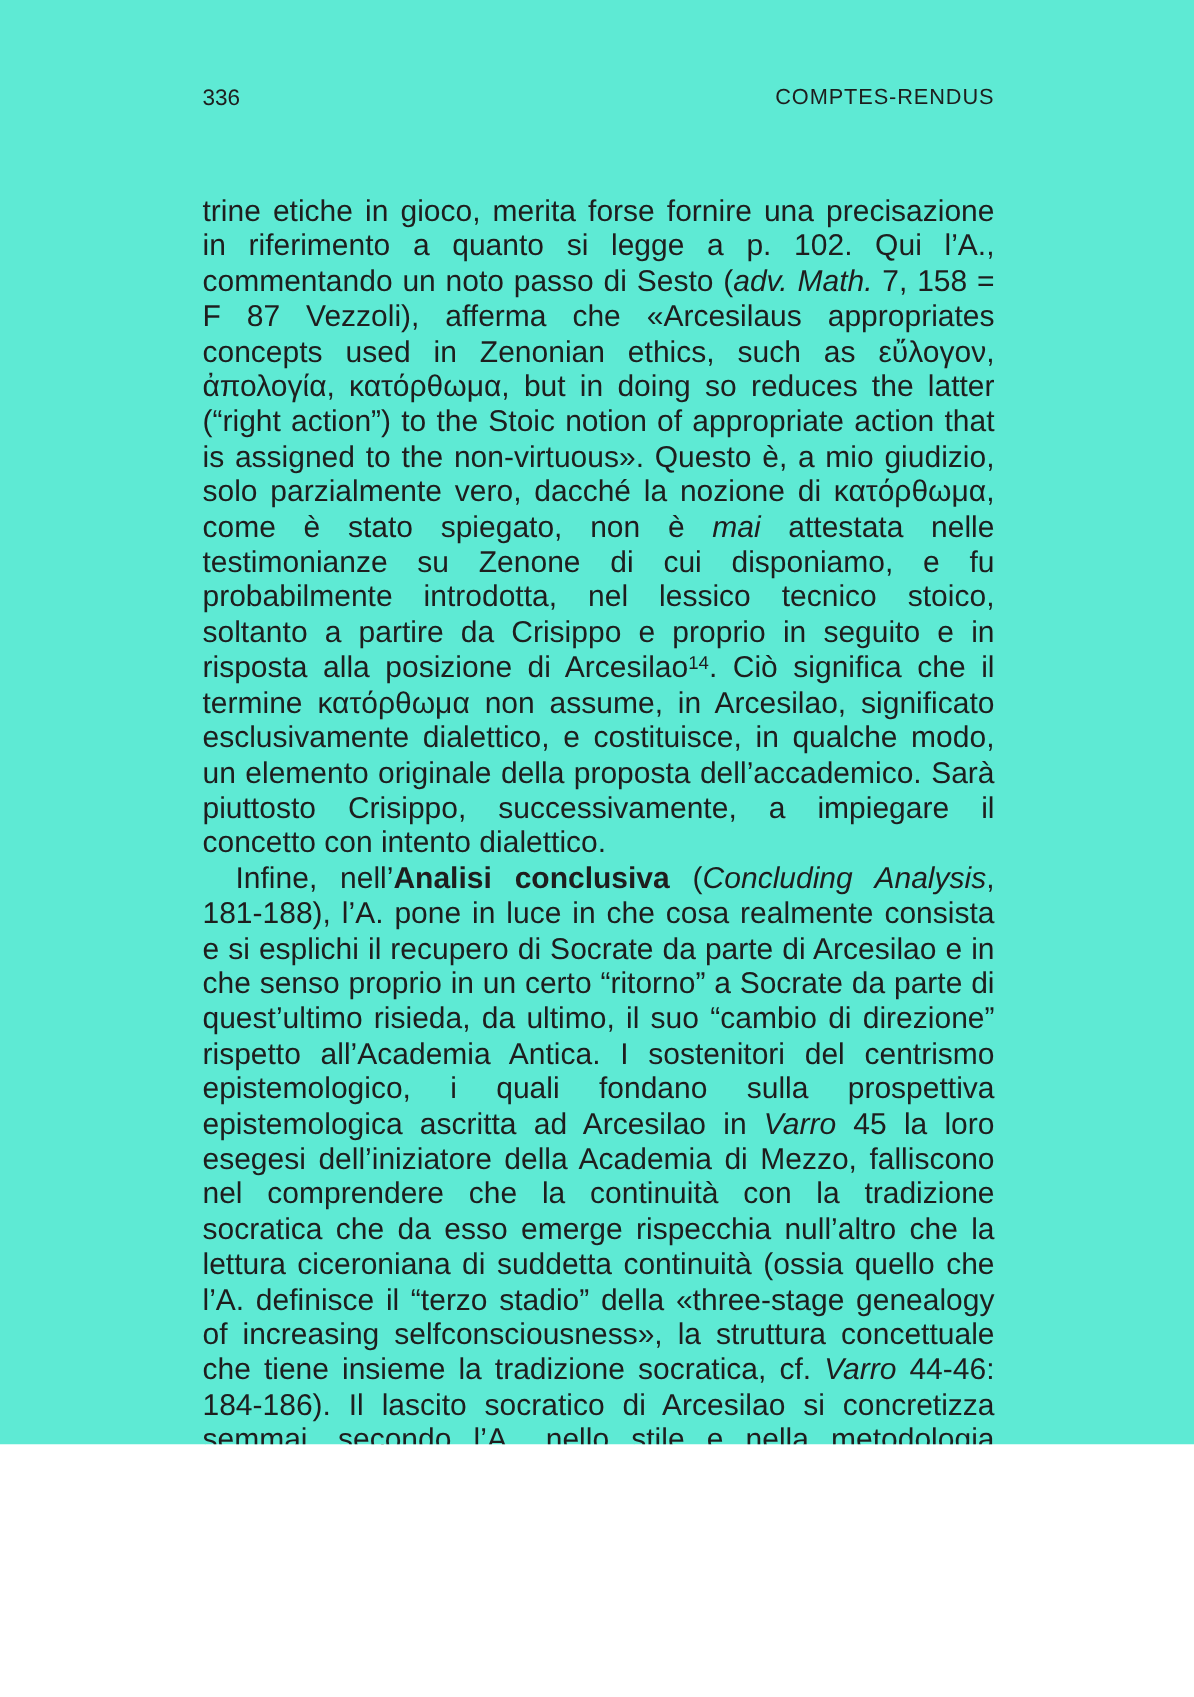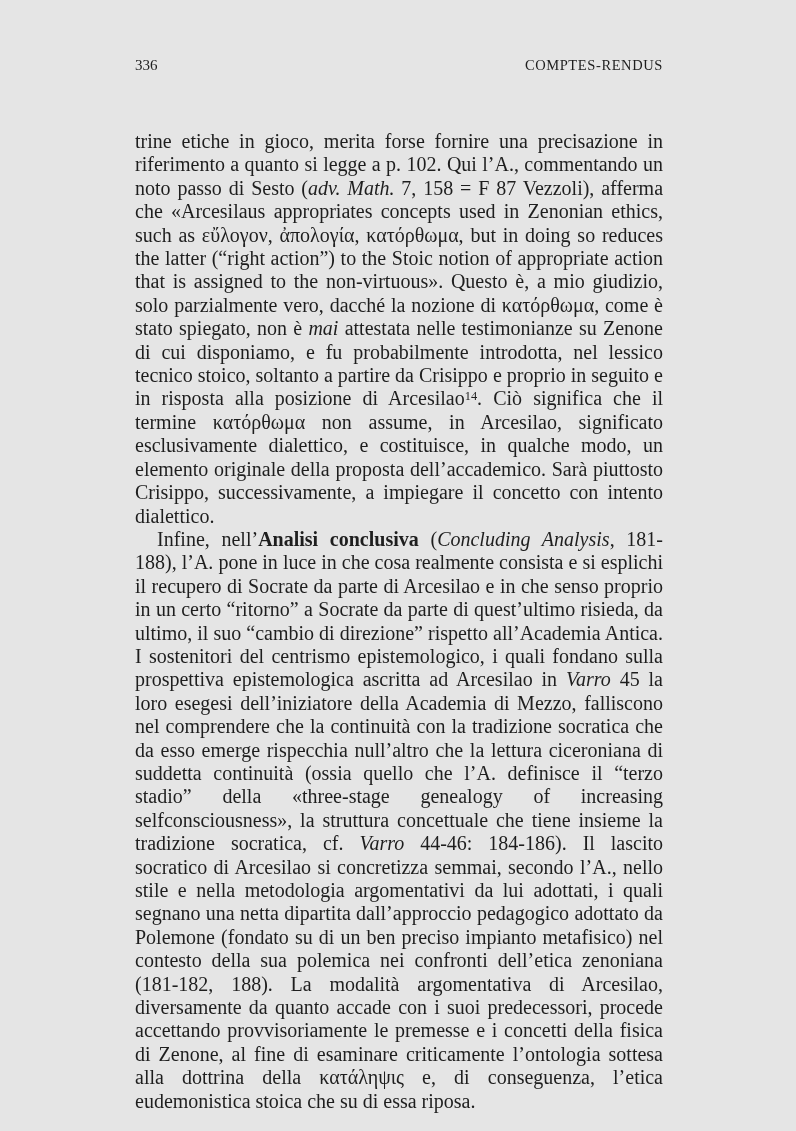--- a/index.html
+++ b/index.html
@@ -3,23 +3,23 @@
 <meta charset="utf-8">
 <style>
   html, body {
     margin: 0;
     padding: 0;
     background: #ffffff;
   }
   .page {
     position: relative;
     width: 796px;
-    height: 1131px;
-    background: #e5e5e5;
-    font-family: Liberation Serif, serif;
+    height: 963px;
+    background: #5eead4;
+    font-family: Liberation Sans, sans-serif;
     color: #1e1e1e;
     overflow: hidden;
   }
   .header-row {
     position: absolute;
     top: 57px;
     left: 135px;
     width: 528px;
     height: 22px;
   }

